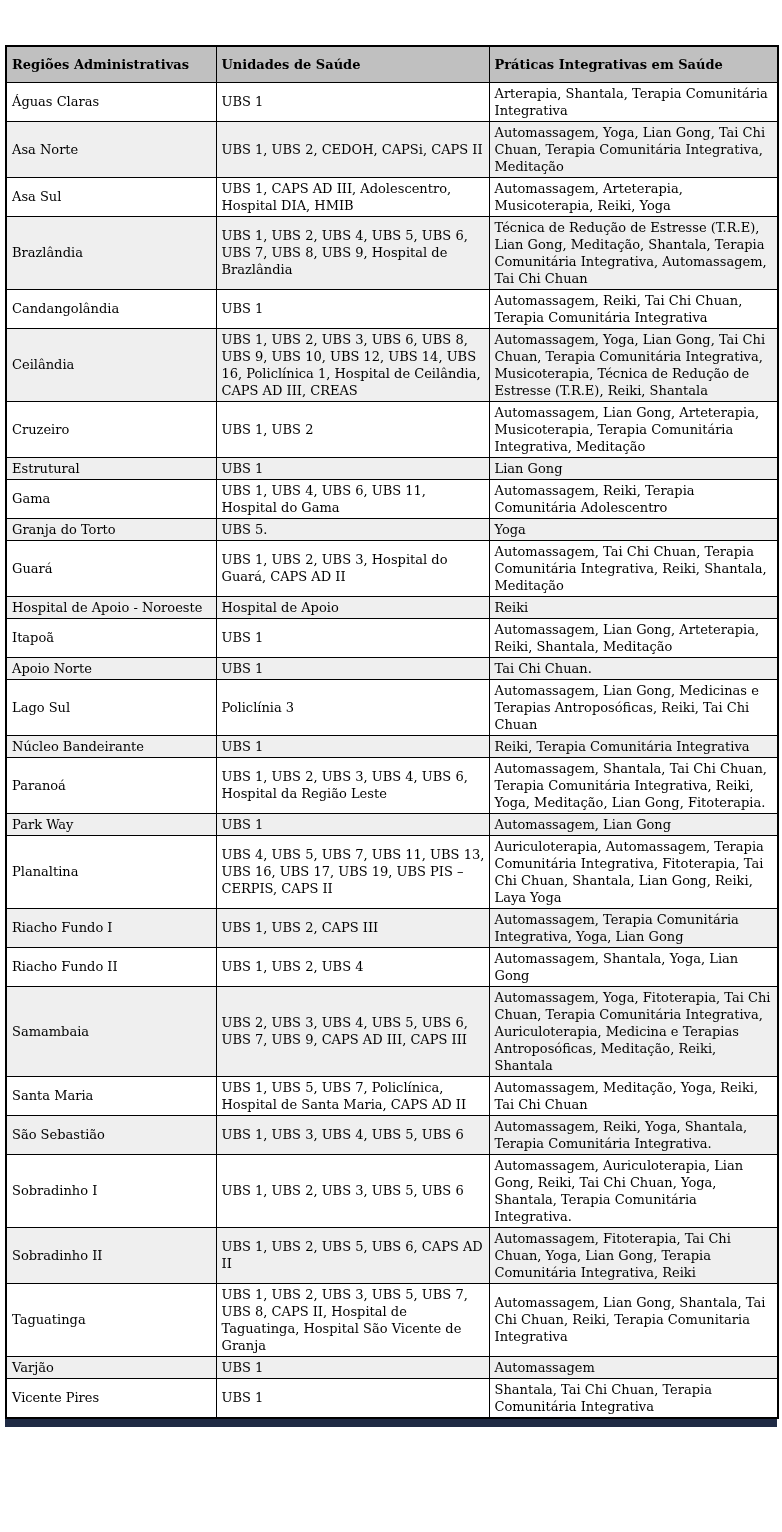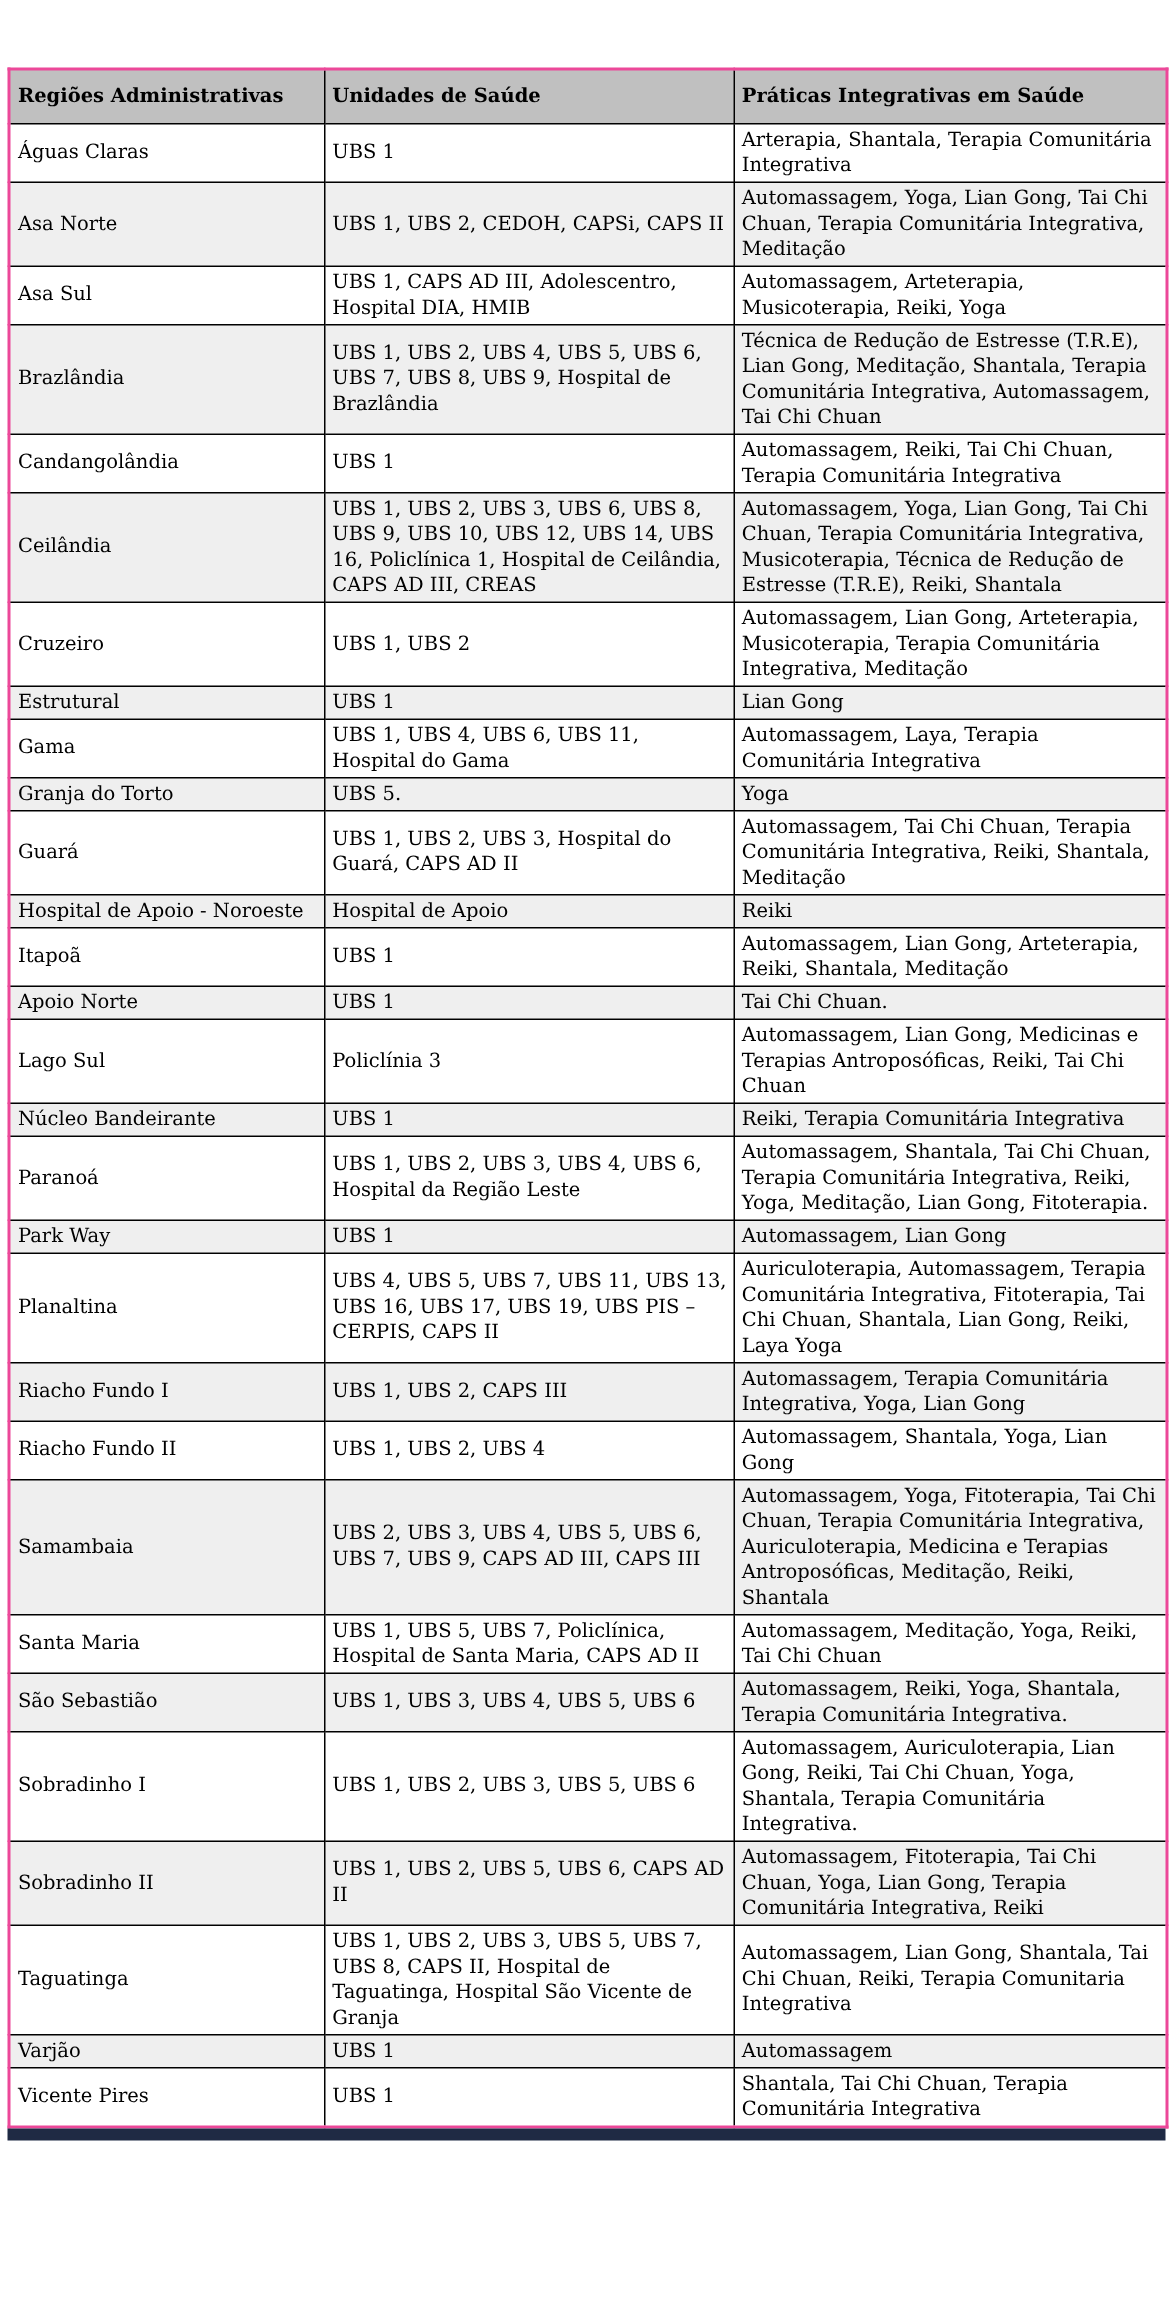--- a/index.html
+++ b/index.html
@@ -11,21 +11,21 @@
     font-family: "DejaVu Serif", "Liberation Serif", serif;
   }
   .page {
     width: 782px;
     padding: 45px 5px 4px 5px;
   }
   table.health-table {
     border-collapse: collapse;
     table-layout: fixed;
     width: 772px;
-    border: 2px solid #ec4899;
+    border: 2px solid #000000;
   }
   th, td {
     border: 1px solid #000000;
     padding: 2px 4px 2px 5px;
     font-size: 13px;
     line-height: 17px;
     vertical-align: middle;
     overflow-wrap: break-word;
     text-align: left;
   }
@@ -103,21 +103,21 @@
           <td>Automassagem, Lian Gong, Arteterapia, Musicoterapia, Terapia Comunitária Integrativa, Meditação</td>
         </tr>
         <tr>
           <td>Estrutural</td>
           <td>UBS 1</td>
           <td>Lian Gong</td>
         </tr>
         <tr>
           <td>Gama</td>
           <td>UBS 1, UBS 4, UBS 6, UBS 11, Hospital do Gama</td>
-          <td>Automassagem, Laya, Terapia Comunitária Integrativa</td>
+          <td>Automassagem, Reiki, Terapia Comunitária Adolescentro</td>
         </tr>
         <tr>
           <td>Granja do Torto</td>
           <td>UBS 5.</td>
           <td>Yoga</td>
         </tr>
         <tr>
           <td>Guará</td>
           <td>UBS 1, UBS 2, UBS 3, Hospital do Guará, CAPS AD II</td>
           <td>Automassagem, Tai Chi Chuan, Terapia Comunitária Integrativa, Reiki, Shantala, Meditação</td>

